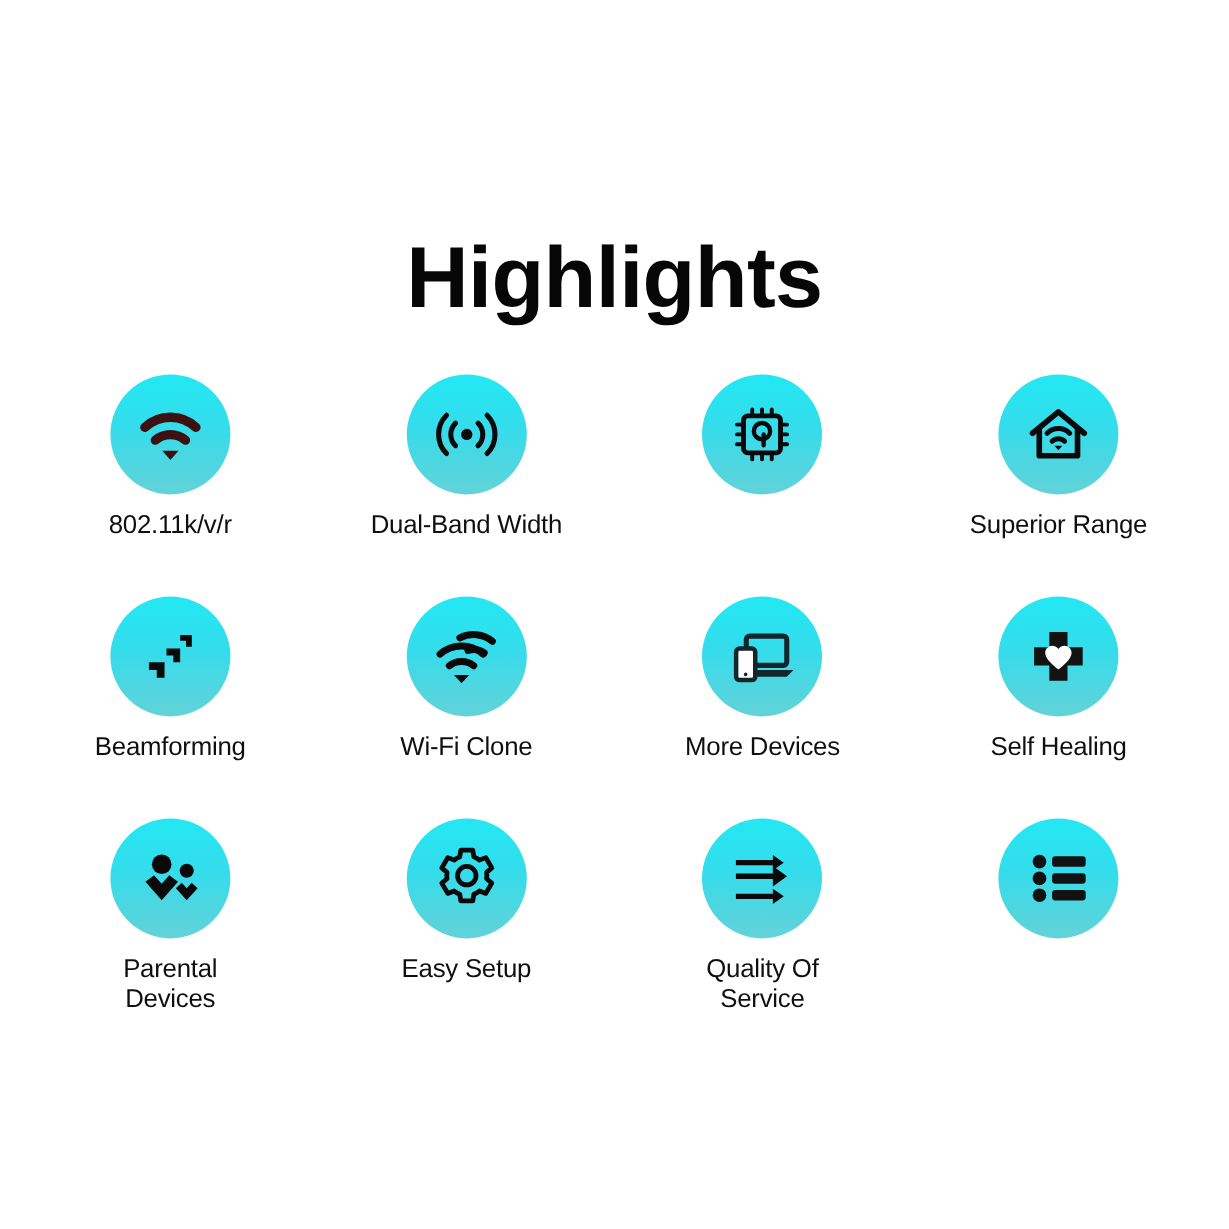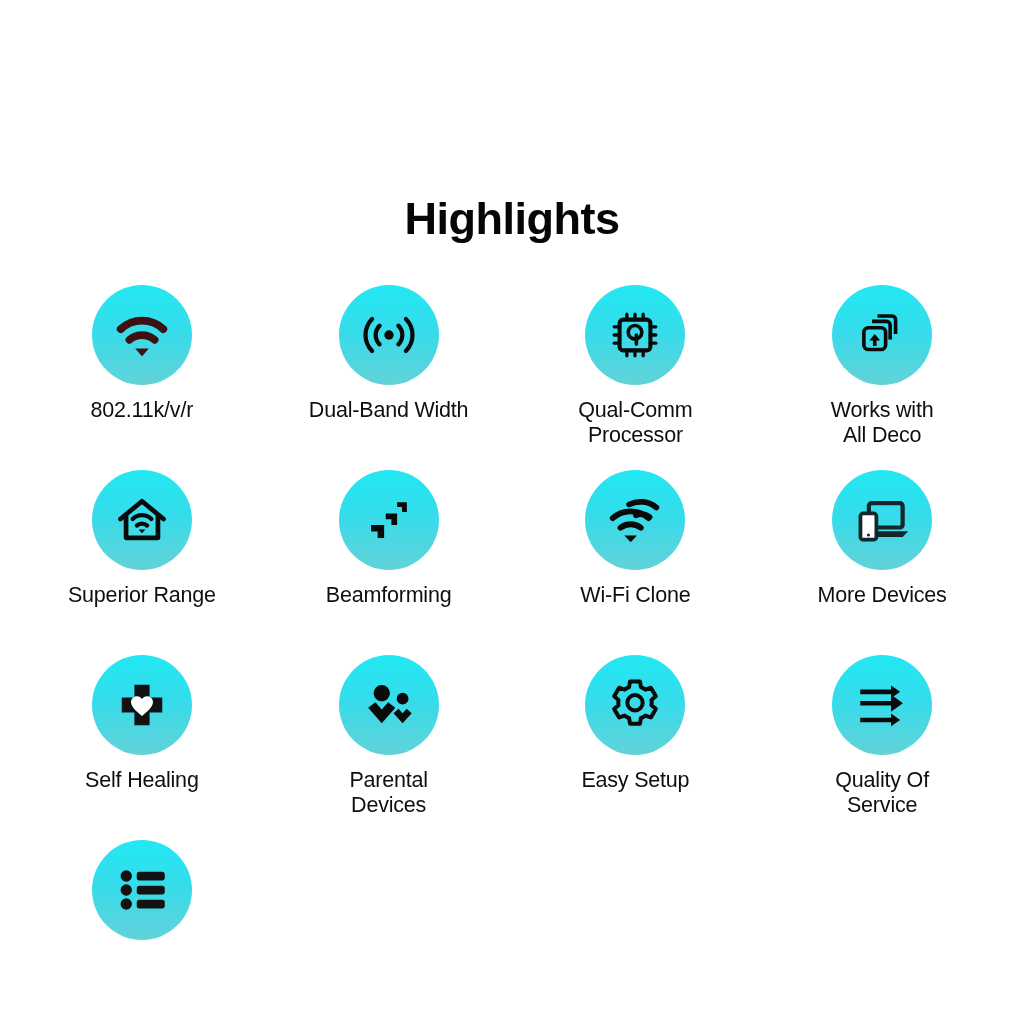--- a/index.html
+++ b/index.html
@@ -15,21 +15,21 @@
 
   .page {
     width: 1024px;
     height: 1024px;
     background: #ffffff;
     position: relative;
   }
 
   .page-title {
     text-align: center;
-    font-size: 45px;
+    font-size: 72px;
     font-weight: bold;
     color: #060606;
     letter-spacing: -0.5px;
     padding-top: 196px;
     line-height: 1.0;
   }
 
   .grid {
     margin-top: 44px;
     display: grid;
@@ -124,38 +124,22 @@
               <path d="M15 32 L9 32"></path>
               <path d="M15 41 L9 41"></path>
             <path d="M49 23 L55 23"></path>
               <path d="M49 32 L55 32"></path>
               <path d="M49 41 L55 41"></path>
           </g>
           <circle cx="32" cy="29" r="7.5" fill="none" stroke="#0a0a0a" stroke-width="4"></circle>
           <path d="M33.5 32 L33.5 42" stroke="#0a0a0a" stroke-width="4" stroke-linecap="round"></path>
         </svg>
       </div>
-      <div class="cell-label">Qual-Comm
-Processor</div>
-    </div>
-
-    <div class="cell">
-      <div class="badge">
-        <svg width="58" height="58" viewBox="0 0 64 64">
-          <g fill="none" stroke="#0a0a0a" stroke-width="4">
-            <path d="M27 11 h16 a4 4 0 0 1 4 4 v16"></path>
-            <path d="M21 17 h16 a4 4 0 0 1 4 4 v16"></path>
-            <rect x="12" y="24" width="24" height="24" rx="5"></rect>
-          </g>
-          <path d="M24 31 L30 38 L26 38 L26 44 L22 44 L22 38 L18 38 Z" fill="#0a0a0a"></path>
-        </svg>
-      </div>
-      <div class="cell-label">Works with
-All Deco</div>
-    </div>
+    </div>
+
 
     <div class="cell">
       <div class="badge">
         <svg width="60" height="60" viewBox="0 0 64 64">
           <path d="M9 31 L32 12 L55 31" fill="none" stroke="#0a0a0a" stroke-width="5" stroke-linecap="round" stroke-linejoin="round"></path>
           <path d="M15 27 L15 51 L49 51 L49 27" fill="none" stroke="#0a0a0a" stroke-width="5" stroke-linejoin="round"></path>
           <g fill="none" stroke="#0a0a0a" stroke-width="4.5" stroke-linecap="round">
             <path d="M22 31 A14 14 0 0 1 42 31"></path>
             <path d="M26.5 38 A8 8 0 0 1 37.5 38"></path>
           </g>

